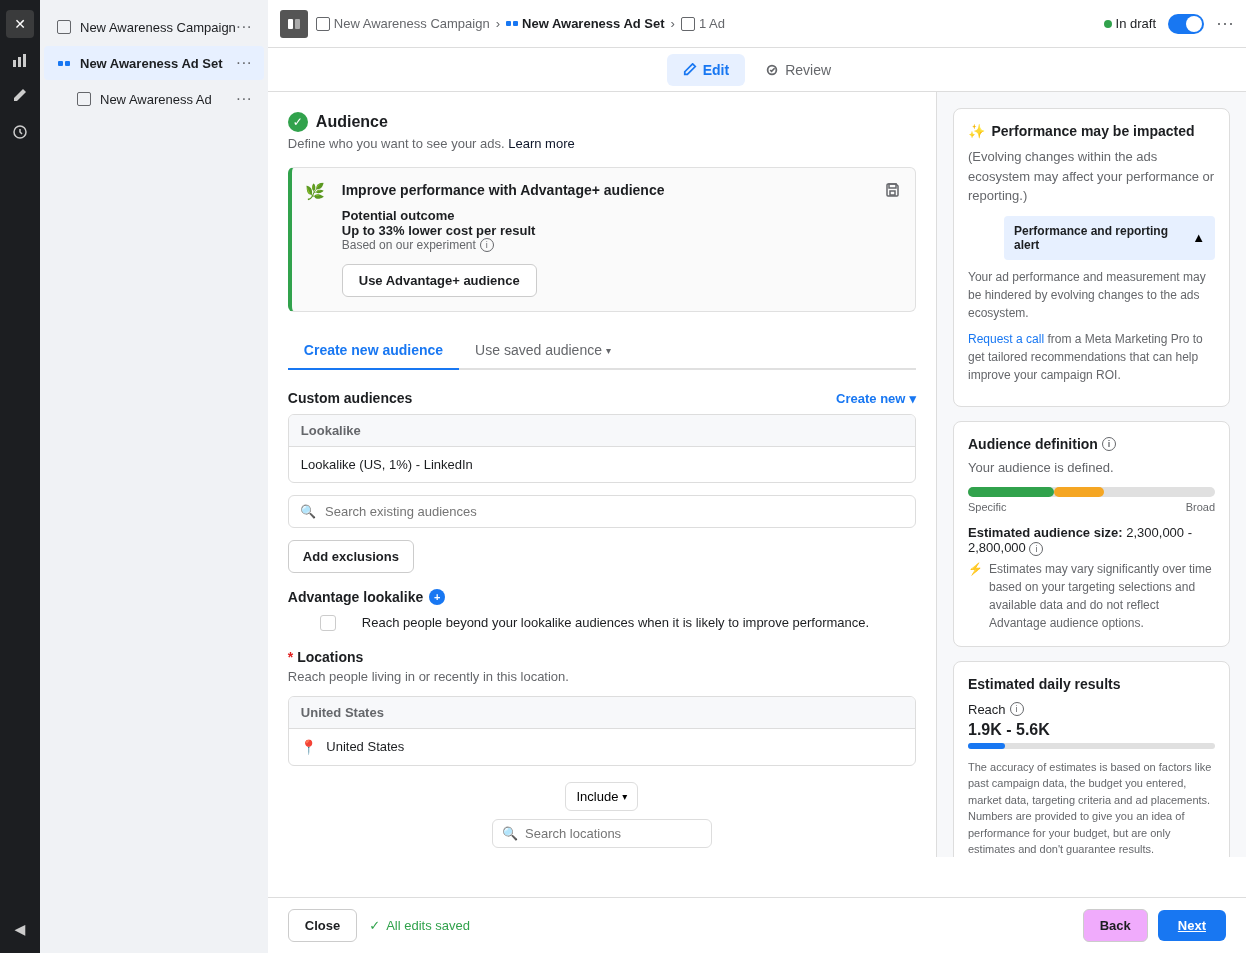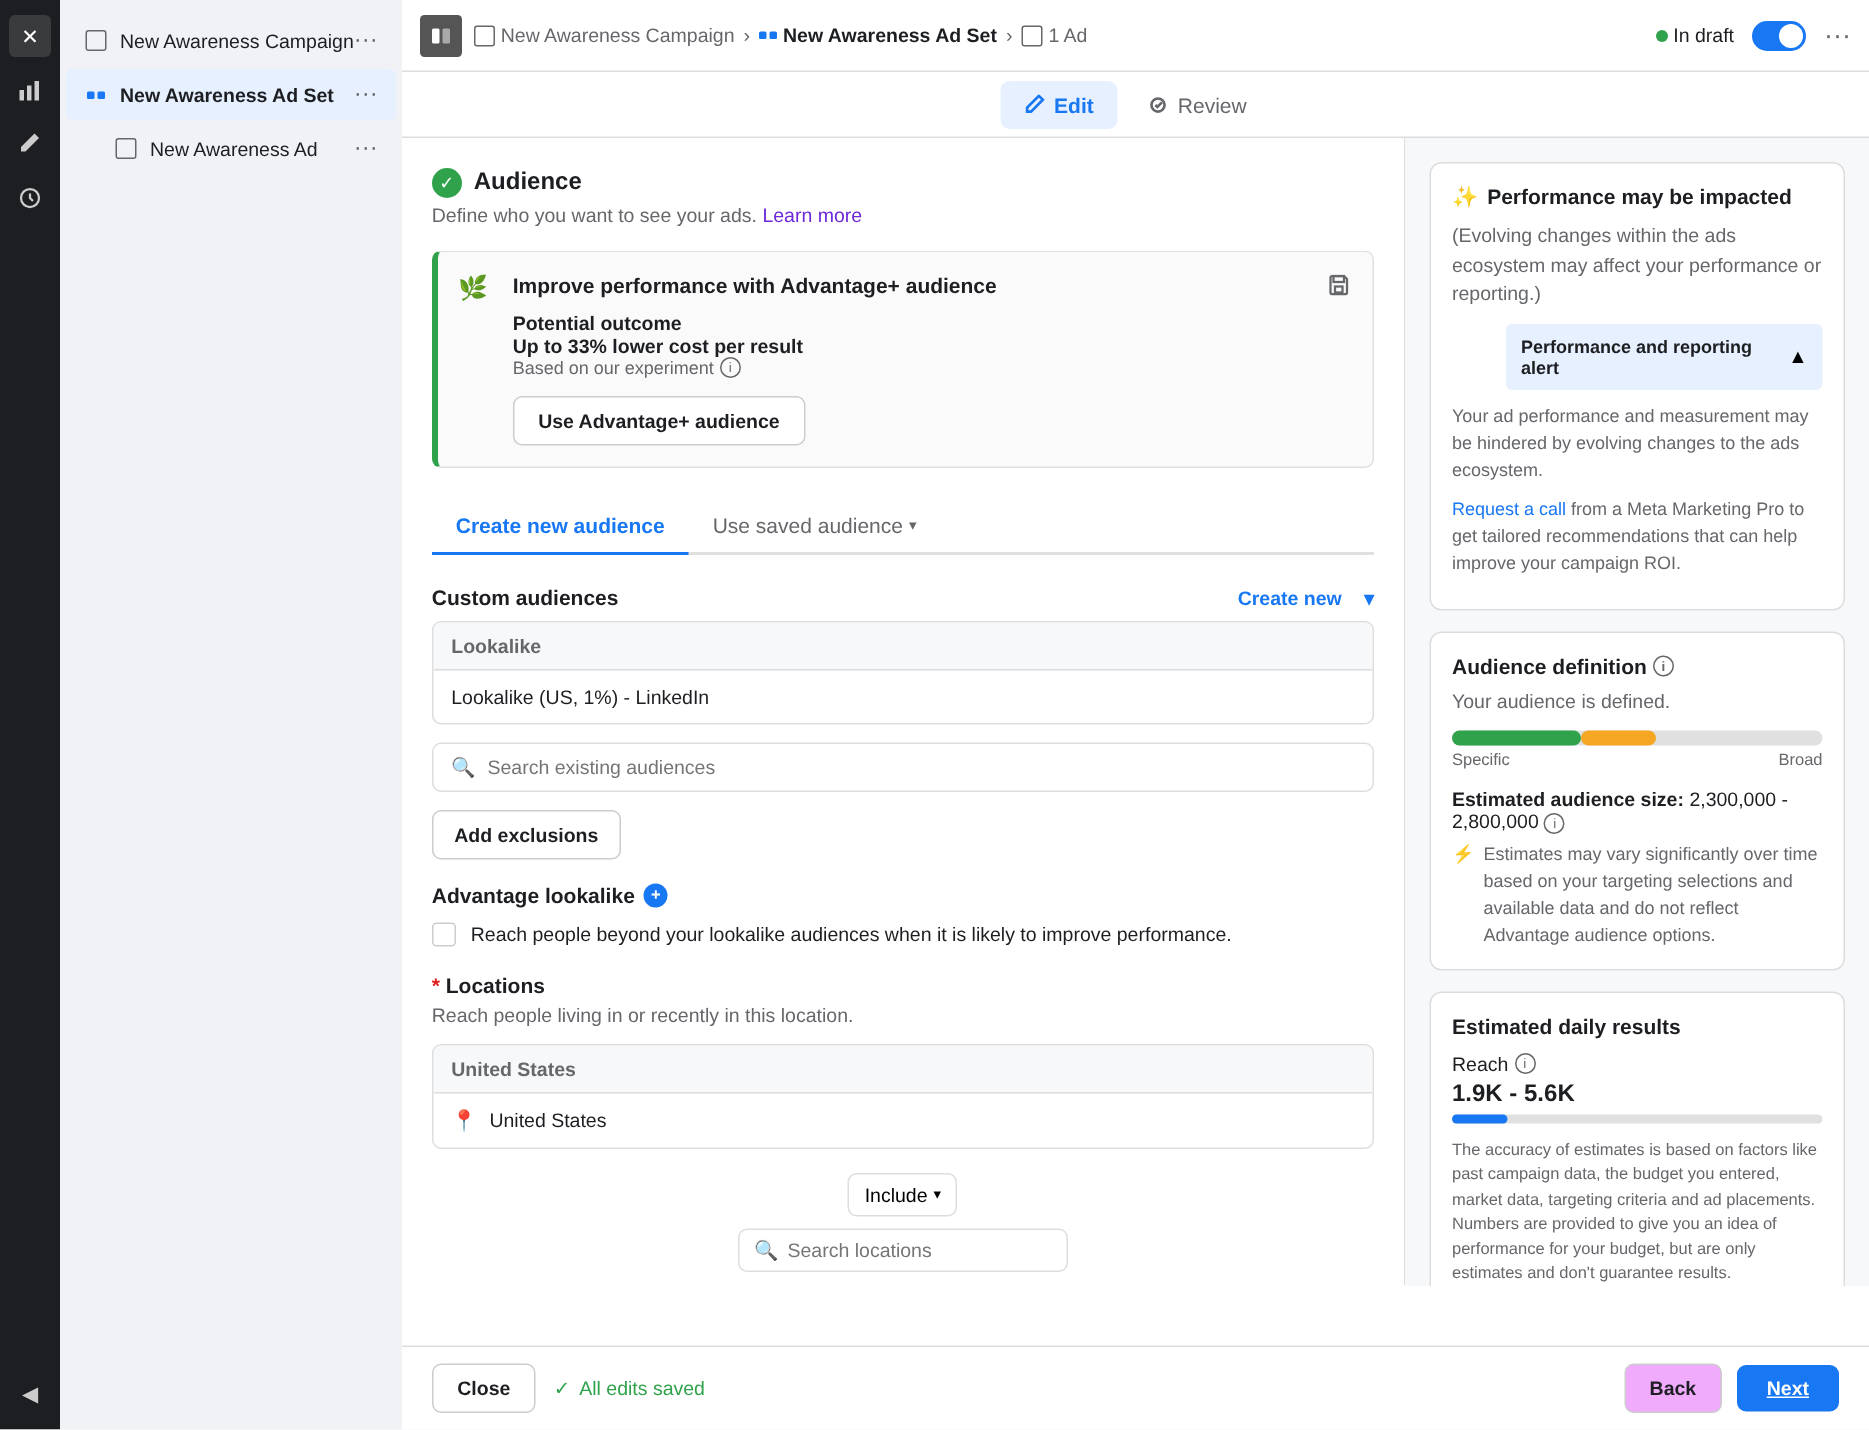--- a/index.html
+++ b/index.html
@@ -43,21 +43,21 @@
     
     .content-area { display: flex; flex: 1; overflow: hidden; }
     .main-panel { flex: 1; overflow-y: auto; padding: 20px; background: white; }
     .right-panel { width: 310px; overflow-y: auto; background: #f7f8fa; border-left: 1px solid #ddd; padding: 16px; }
 
     
     .section-header { display: flex; align-items: center; gap: 8px; margin-bottom: 4px; }
     .section-title { font-size: 16px; font-weight: 700; color: #1c1e21; }
     .section-check { width: 20px; height: 20px; background: #31a24c; border-radius: 50%; display: flex; align-items: center; justify-content: center; color: white; font-size: 12px; }
     .section-desc { font-size: 13px; color: #65676b; margin-bottom: 16px; }
-    .learn-more { color: #6d28d9; cursor: pointer; text-decoration: none; }
+    .learn-more { color: #0f172a; cursor: pointer; text-decoration: none; }
 
     
     .advantage-banner { border: 1px solid #e0e0e0; border-left: 4px solid #31a24c; border-radius: 6px; padding: 14px; margin-bottom: 20px; background: #fafafa; }
     .banner-header { display: flex; align-items: flex-start; justify-content: space-between; }
     .banner-icon { color: #31a24c; font-size: 16px; margin-right: 8px; }
     .banner-title { font-size: 14px; font-weight: 700; color: #1c1e21; }
     .banner-desc { font-size: 13px; color: #65676b; margin: 8px 0; line-height: 1.5; }
     .banner-save { color: #65676b; cursor: pointer; }
     .potential-label { font-size: 13px; font-weight: 600; color: #1c1e21; margin-top: 10px; }
     .potential-value { font-size: 13px; color: #1c1e21; font-weight: 600; }
@@ -66,34 +66,34 @@
     .use-advantage-btn { background: white; border: 1.5px solid #ccc; border-radius: 6px; padding: 8px 16px; font-size: 13px; font-weight: 600; cursor: pointer; color: #1c1e21; }
 
     
     .audience-tabs { display: flex; border-bottom: 2px solid #e0e0e0; margin-bottom: 20px; }
     .audience-tab { padding: 10px 16px; cursor: pointer; font-size: 14px; color: #65676b; border-bottom: 2px solid transparent; margin-bottom: -2px; }
     .audience-tab.active { color: #1877f2; border-bottom: 2px solid #1877f2; font-weight: 600; }
     .tab-dropdown { display: flex; align-items: center; gap: 4px; }
 
     
     .section-label { font-size: 14px; font-weight: 600; color: #1c1e21; margin-bottom: 8px; display: flex; justify-content: space-between; align-items: center; }
-    .create-new-btn { display: flex; align-items: center; gap: 15px; color: #1877f2; font-weight: 600; cursor: pointer; font-size: 13px; margin-left: 16px; }
+    .create-new-btn { display: flex; align-items: center; gap: 4px; color: #1877f2; font-weight: 600; cursor: pointer; font-size: 13px; margin-left: 16px; }
     .audience-box { border: 1px solid #ddd; border-radius: 6px; padding: 0; margin-bottom: 12px; overflow: hidden; }
     .audience-box-header { background: #f7f8fa; padding: 8px 12px; font-size: 13px; font-weight: 600; color: #65676b; border-bottom: 1px solid #ddd; }
     .audience-box-item { padding: 10px 12px; font-size: 13px; color: #1c1e21; }
     .search-box { border: 1px solid #ddd; border-radius: 6px; padding: 8px 12px; display: flex; align-items: center; gap: 8px; margin-bottom: 12px; cursor: text; }
     .search-input { border: none; outline: none; font-size: 13px; color: #65676b; background: transparent; flex: 1; }
     .search-icon-c { color: #65676b; font-size: 13px; }
     .add-exclusions-btn { border: 1.5px solid #ccc; border-radius: 6px; padding: 8px 14px; font-size: 13px; font-weight: 600; cursor: pointer; background: white; color: #1c1e21; margin-bottom: 16px; }
     
     
     .advantage-lookalike { margin-bottom: 16px; }
     .advantage-lookalike-header { display: flex; align-items: center; gap: 6px; font-size: 14px; font-weight: 600; color: #1c1e21; margin-bottom: 8px; }
     .plus-icon { background: #1877f2; color: white; border-radius: 50%; width: 16px; height: 16px; display: flex; align-items: center; justify-content: center; font-size: 11px; font-weight: 700; }
-    .checkbox-row { display: flex; align-items: flex-start; gap: 10px; }
+    .checkbox-row { display: flex; align-items: flex-start; gap: 26px; margin-left: 32px; }
     .checkbox { width: 16px; height: 16px; border: 1.5px solid #ccc; border-radius: 3px; flex-shrink: 0; margin-top: 2px; }
     .checkbox-label { font-size: 13px; color: #1c1e21; line-height: 1.5; }
 
     
     .locations-section { margin-top: 16px; }
     .locations-title { font-size: 14px; font-weight: 700; color: #1c1e21; margin-bottom: 4px; }
     .required-star { color: #e02020; }
     .locations-desc { font-size: 13px; color: #65676b; margin-bottom: 12px; }
     .location-box { border: 1px solid #ddd; border-radius: 6px; overflow: hidden; margin-bottom: 8px; }
     .location-box-header { background: #f7f8fa; padding: 8px 12px; font-size: 13px; font-weight: 600; color: #65676b; border-bottom: 1px solid #ddd; }

